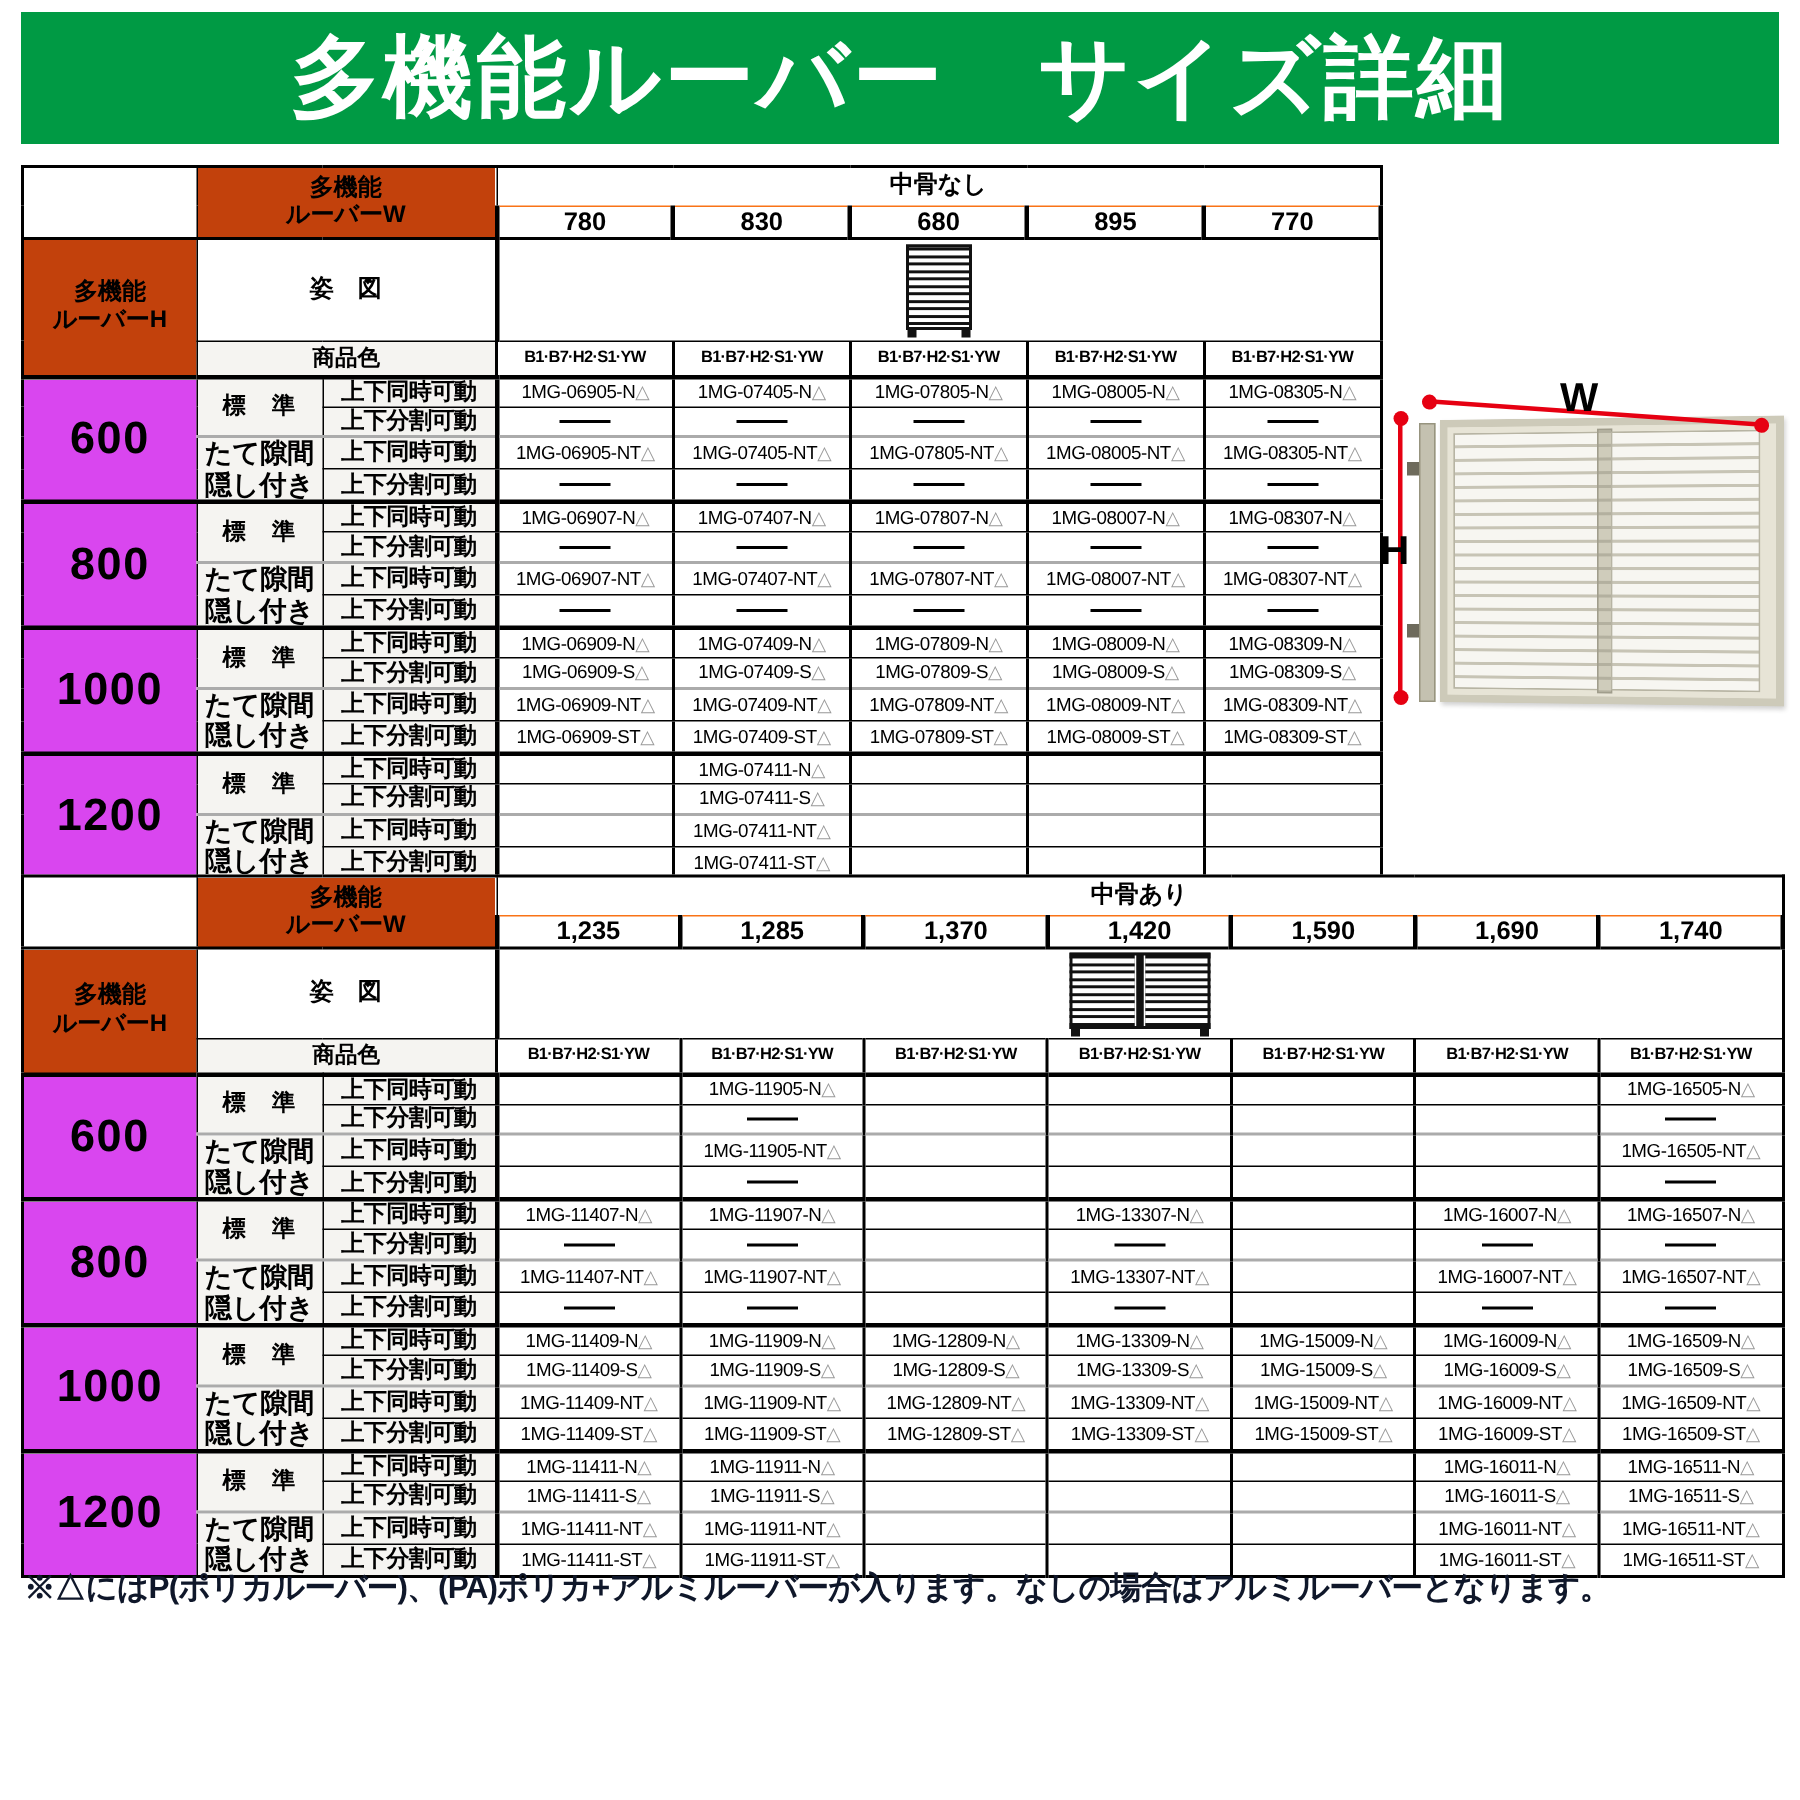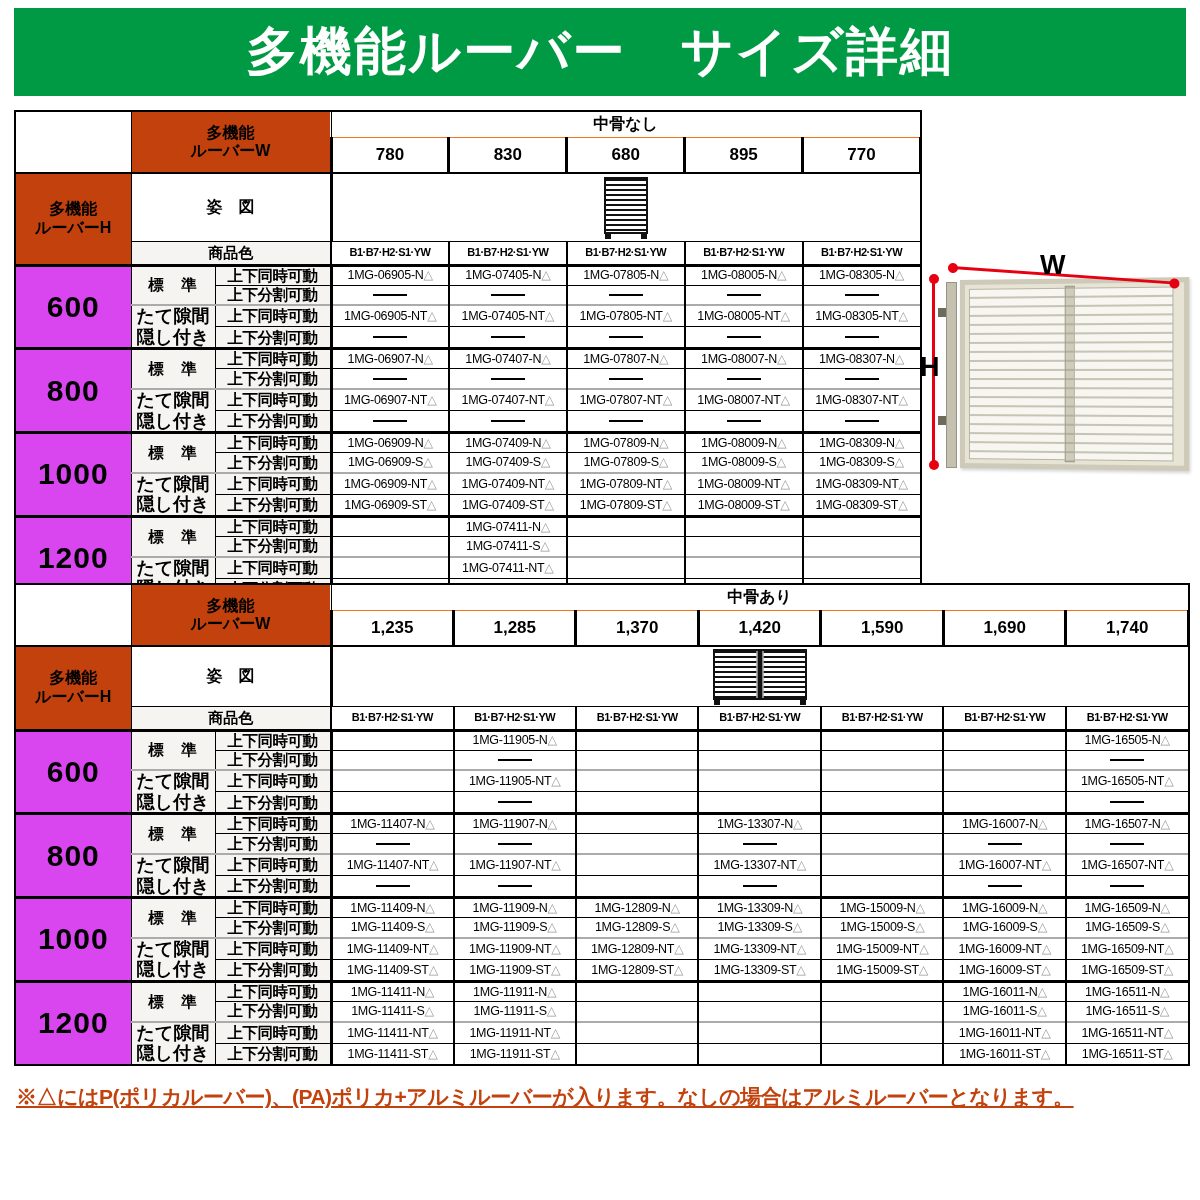--- a/index.html
+++ b/index.html
@@ -2,30 +2,30 @@
 <html><head>
 <meta charset="utf-8">
 <style>
   html,body{margin:0;padding:0;background:#fff;}
   body{width:1200px;height:1200px;position:relative;font-family:"Liberation Sans",sans-serif;color:#000;}
   #page{position:relative;width:1200px;height:1200px;overflow:hidden;}
 
   
   .banner{position:absolute;left:14px;top:8px;width:1172px;height:88px;background:#009a44;
           display:flex;align-items:center;justify-content:center;}
-  .banner-title{color:#fff;font-size:52px;font-weight:bold;letter-spacing:2px;white-space:nowrap;}
+  .banner-title{color:#fff;font-size:60px;font-weight:bold;letter-spacing:2px;white-space:nowrap;}
 
   
   table{border-collapse:collapse;table-layout:fixed;position:absolute;background:#fff;}
   #table1{left:14px;top:110px;width:908px;}
   #table2{left:14px;top:583px;width:1176px;}
   table{border:2px solid #000;}
   td{border:1px solid #000;padding:0;text-align:center;vertical-align:middle;overflow:hidden;line-height:1.15;}
 
-  .hr1{height:26px;} .hr2{height:36px;} #table1 .hr3{height:68px;} #table2 .hr3{height:60px;} .hr4{height:24px;}
+  .hr1{height:26px;} .hr2{height:22px;} #table1 .hr3{height:68px;} #table2 .hr3{height:60px;} .hr4{height:24px;}
   tbody tr{height:20px;}
 
   .blank-cell{background:#fff;}
   .wlabel,.hlabel{font-size:16px;font-weight:bold;background:#c2410c;}
   .group-title{font-size:16px;font-weight:bold;border-bottom:1px solid #f97316;}
   .width-cell{font-size:17px;font-weight:bold;border-left:3px solid #000;border-right:3px solid #000;border-bottom:2px solid #000;}
   .fig-row td{border-top:2px solid #000;}
   .fig-label{font-size:16px;font-weight:bold;}
   .fig-cell{border-left:3px solid #000;}
   .color-row td{border-bottom:3px solid #000;}
@@ -80,22 +80,22 @@
   .h-line{left:12px;top:30px;width:3px;height:188px;}
   .dim-dot{position:absolute;width:10px;height:10px;border-radius:50%;background:#e60012;}
   .w-line .d1{left:-4px;top:-3.5px;} .w-line .d2{right:-4px;top:-3.5px;}
   .h-line .d1{left:-3.5px;top:-4px;} .h-line .d2{left:-3.5px;bottom:-4px;}
   .w-text{position:absolute;left:120px;top:2px;font-size:27px;font-weight:bold;color:#000;}
   .h-text{position:absolute;left:0px;top:104px;font-size:27px;font-weight:bold;color:#000;}
   .s-caption{position:absolute;left:0;top:226px;width:100%;text-align:center;
              color:#e8380d;font-size:17px;font-weight:bold;white-space:nowrap;}
 
   
-  .footnote{position:absolute;left:16px;top:1083px;width:1170px;color:#c2410c;
-            font-size:21px;font-weight:bold;white-space:nowrap;letter-spacing:-0.5px;text-decoration:underline;}
+  .footnote{position:absolute;left:16px;top:1044px;width:1170px;color:#0f172a;
+            font-size:21px;font-weight:bold;white-space:nowrap;letter-spacing:-0.5px;}
 </style>
 </head>
 <body>
 
 <div id="page">
 
   <div class="banner">
     <div class="banner-title">多機能ルーバー　サイズ詳細</div>
   </div>
 

